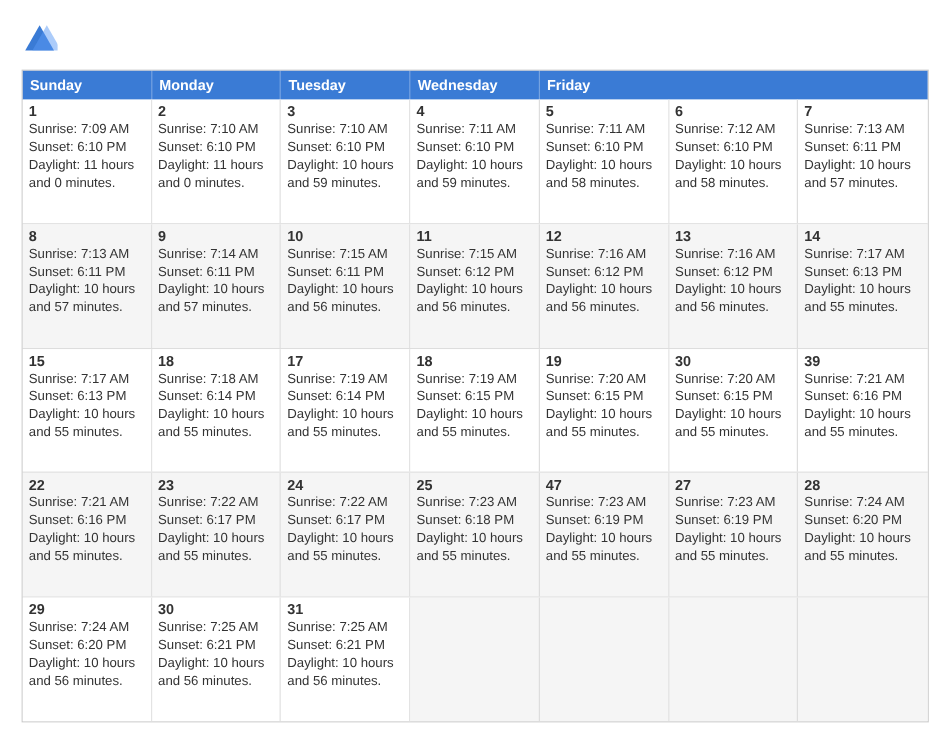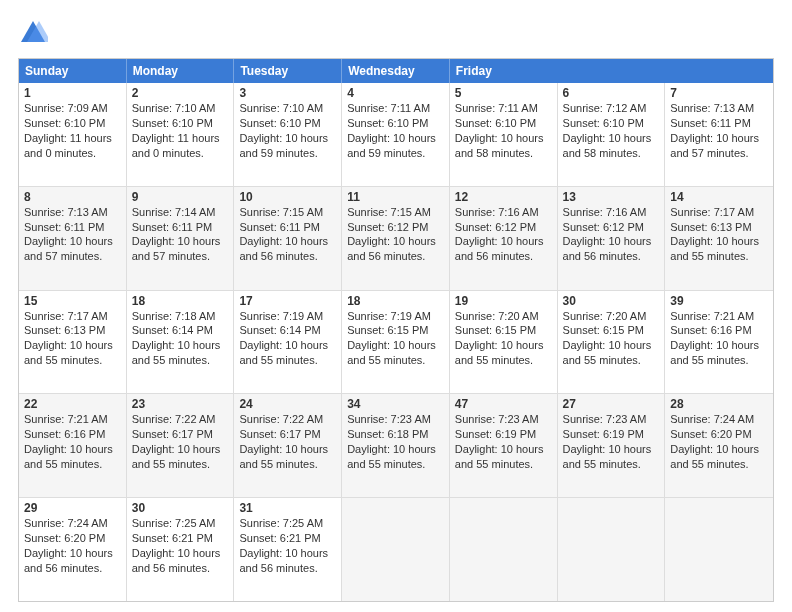--- a/index.html
+++ b/index.html
@@ -245,21 +245,21 @@
           </div>
           <div class="cal-cell alt-bg">
             <span class="day-num">23</span>
             <div class="cell-text">Sunrise: 7:22 AM<br>Sunset: 6:17 PM<br>Daylight: 10 hours<br>and 55 minutes.</div>
           </div>
           <div class="cal-cell alt-bg">
             <span class="day-num">24</span>
             <div class="cell-text">Sunrise: 7:22 AM<br>Sunset: 6:17 PM<br>Daylight: 10 hours<br>and 55 minutes.</div>
           </div>
           <div class="cal-cell alt-bg">
-            <span class="day-num">34</span>
+            <span class="day-num">25</span>
             <div class="cell-text">Sunrise: 7:23 AM<br>Sunset: 6:18 PM<br>Daylight: 10 hours<br>and 55 minutes.</div>
           </div>
           <div class="cal-cell alt-bg">
             <span class="day-num">47</span>
             <div class="cell-text">Sunrise: 7:23 AM<br>Sunset: 6:19 PM<br>Daylight: 10 hours<br>and 55 minutes.</div>
           </div>
           <div class="cal-cell alt-bg">
             <span class="day-num">27</span>
             <div class="cell-text">Sunrise: 7:23 AM<br>Sunset: 6:19 PM<br>Daylight: 10 hours<br>and 55 minutes.</div>
           </div>

